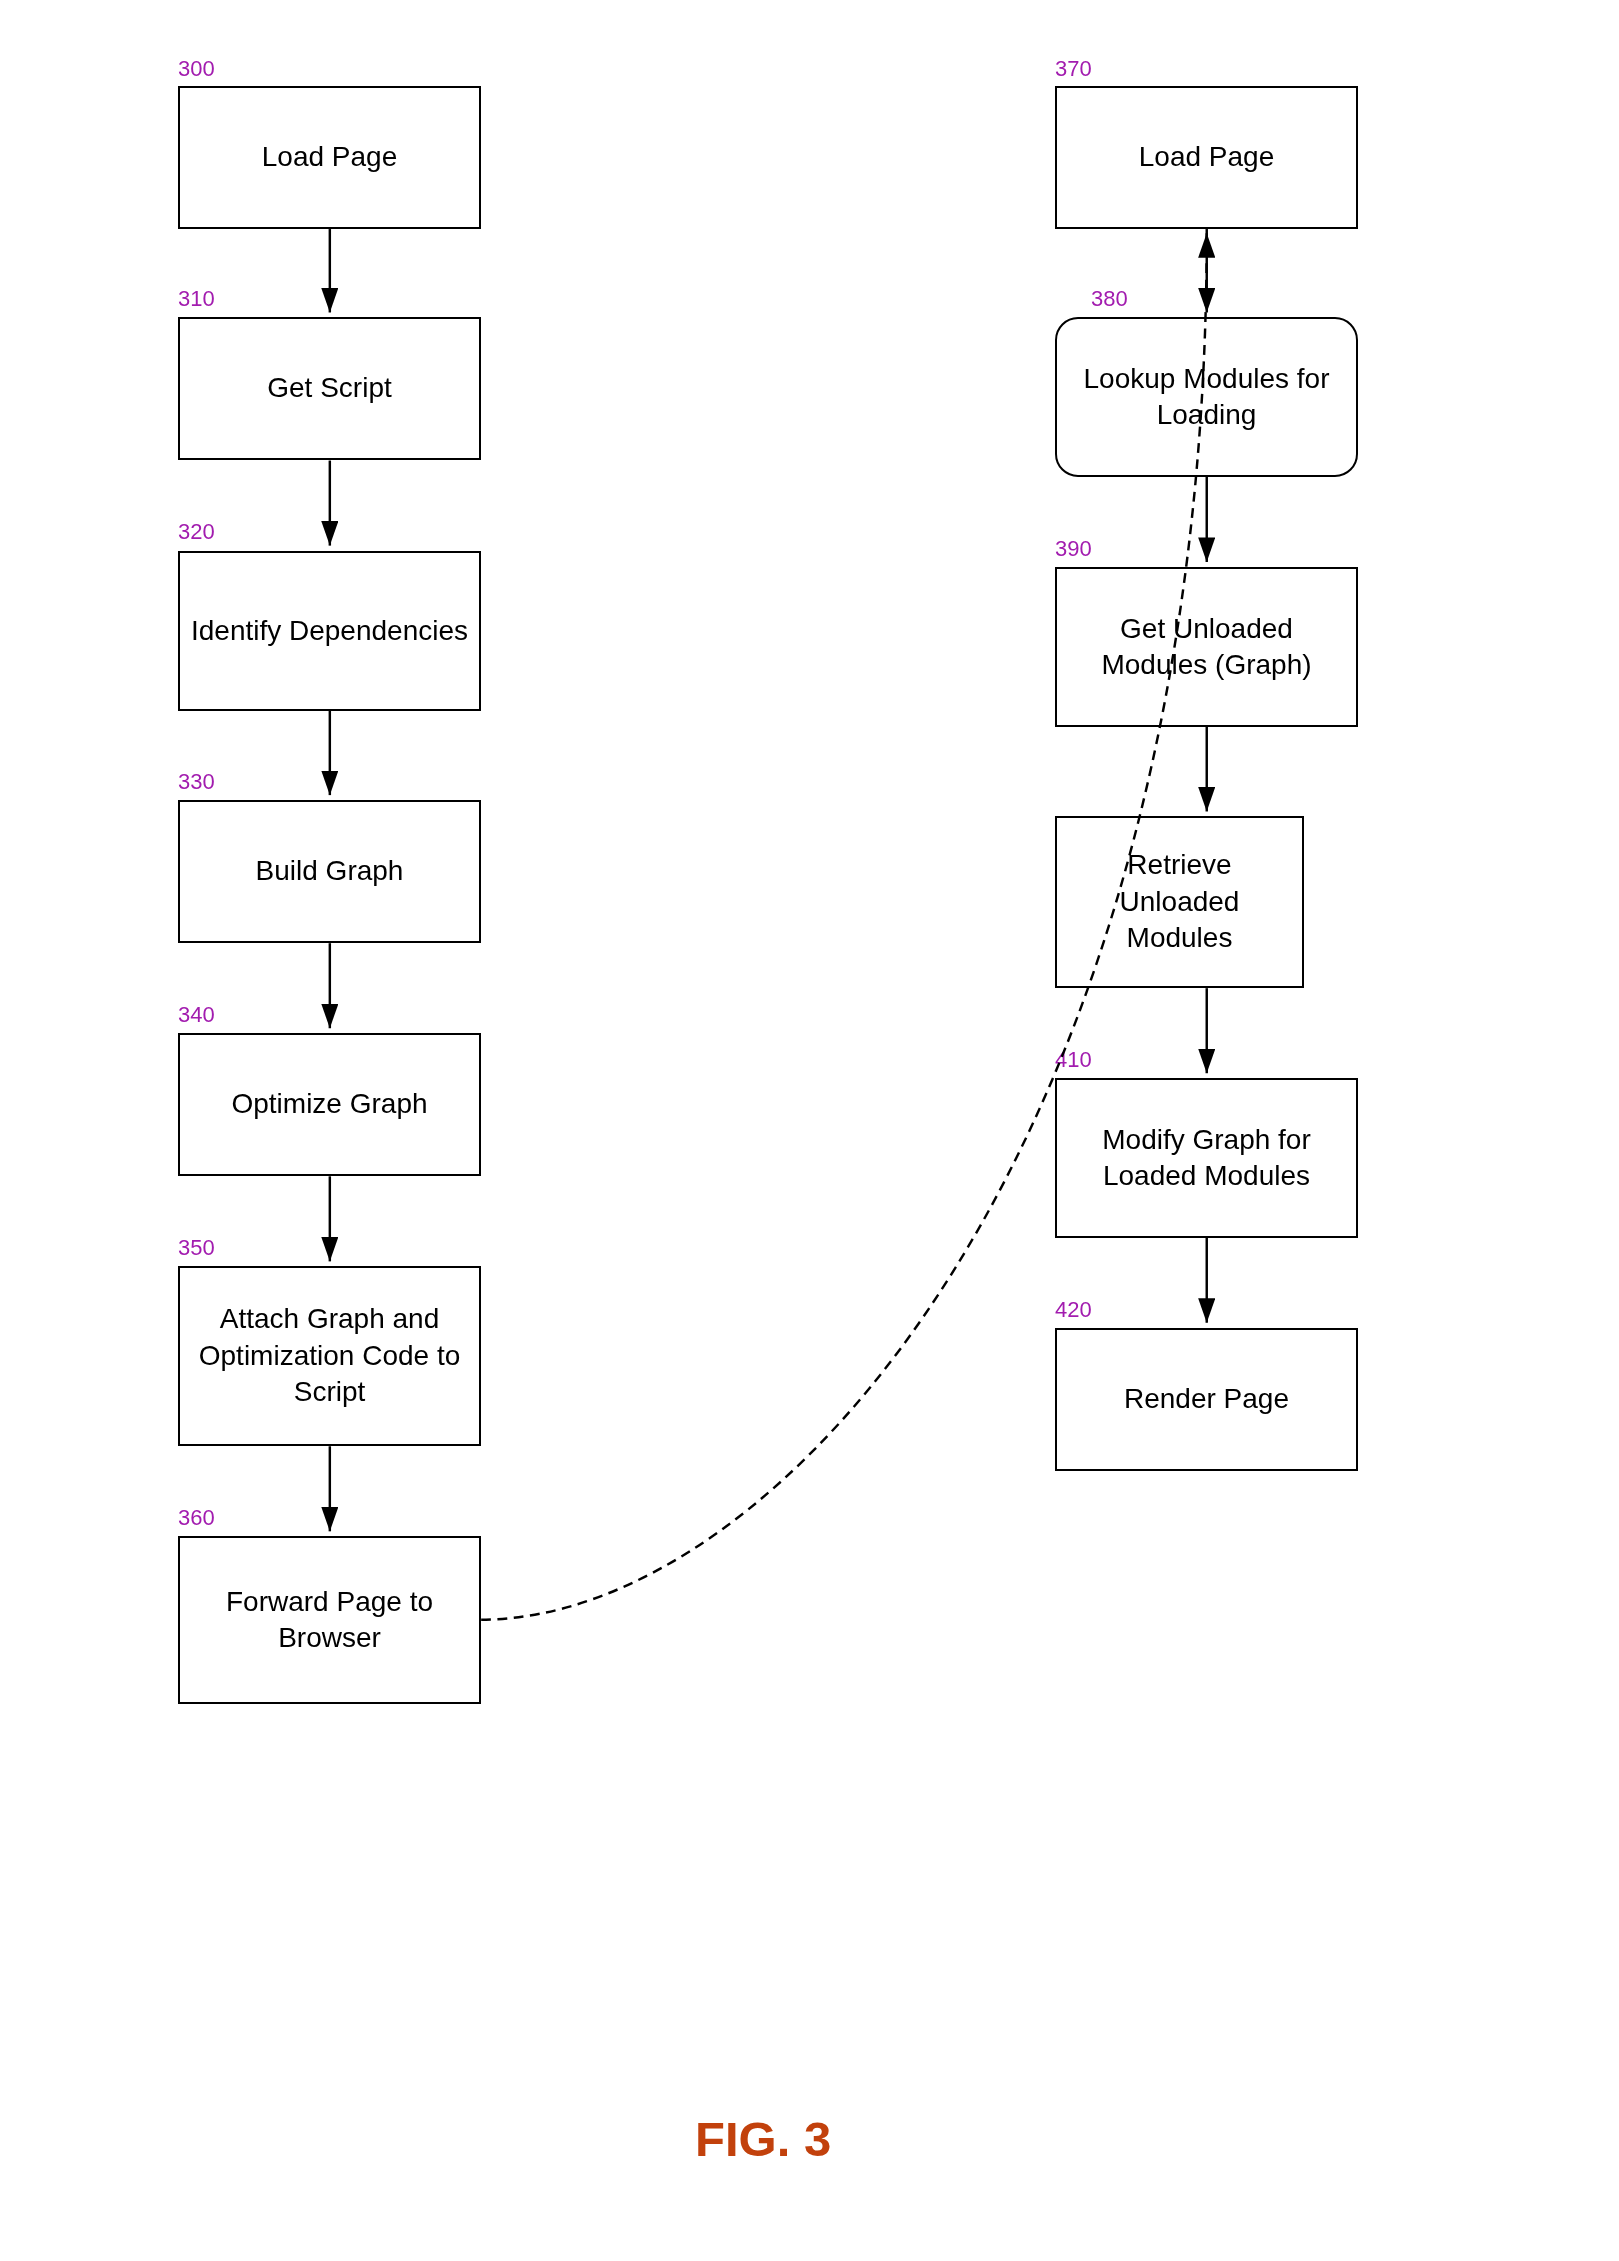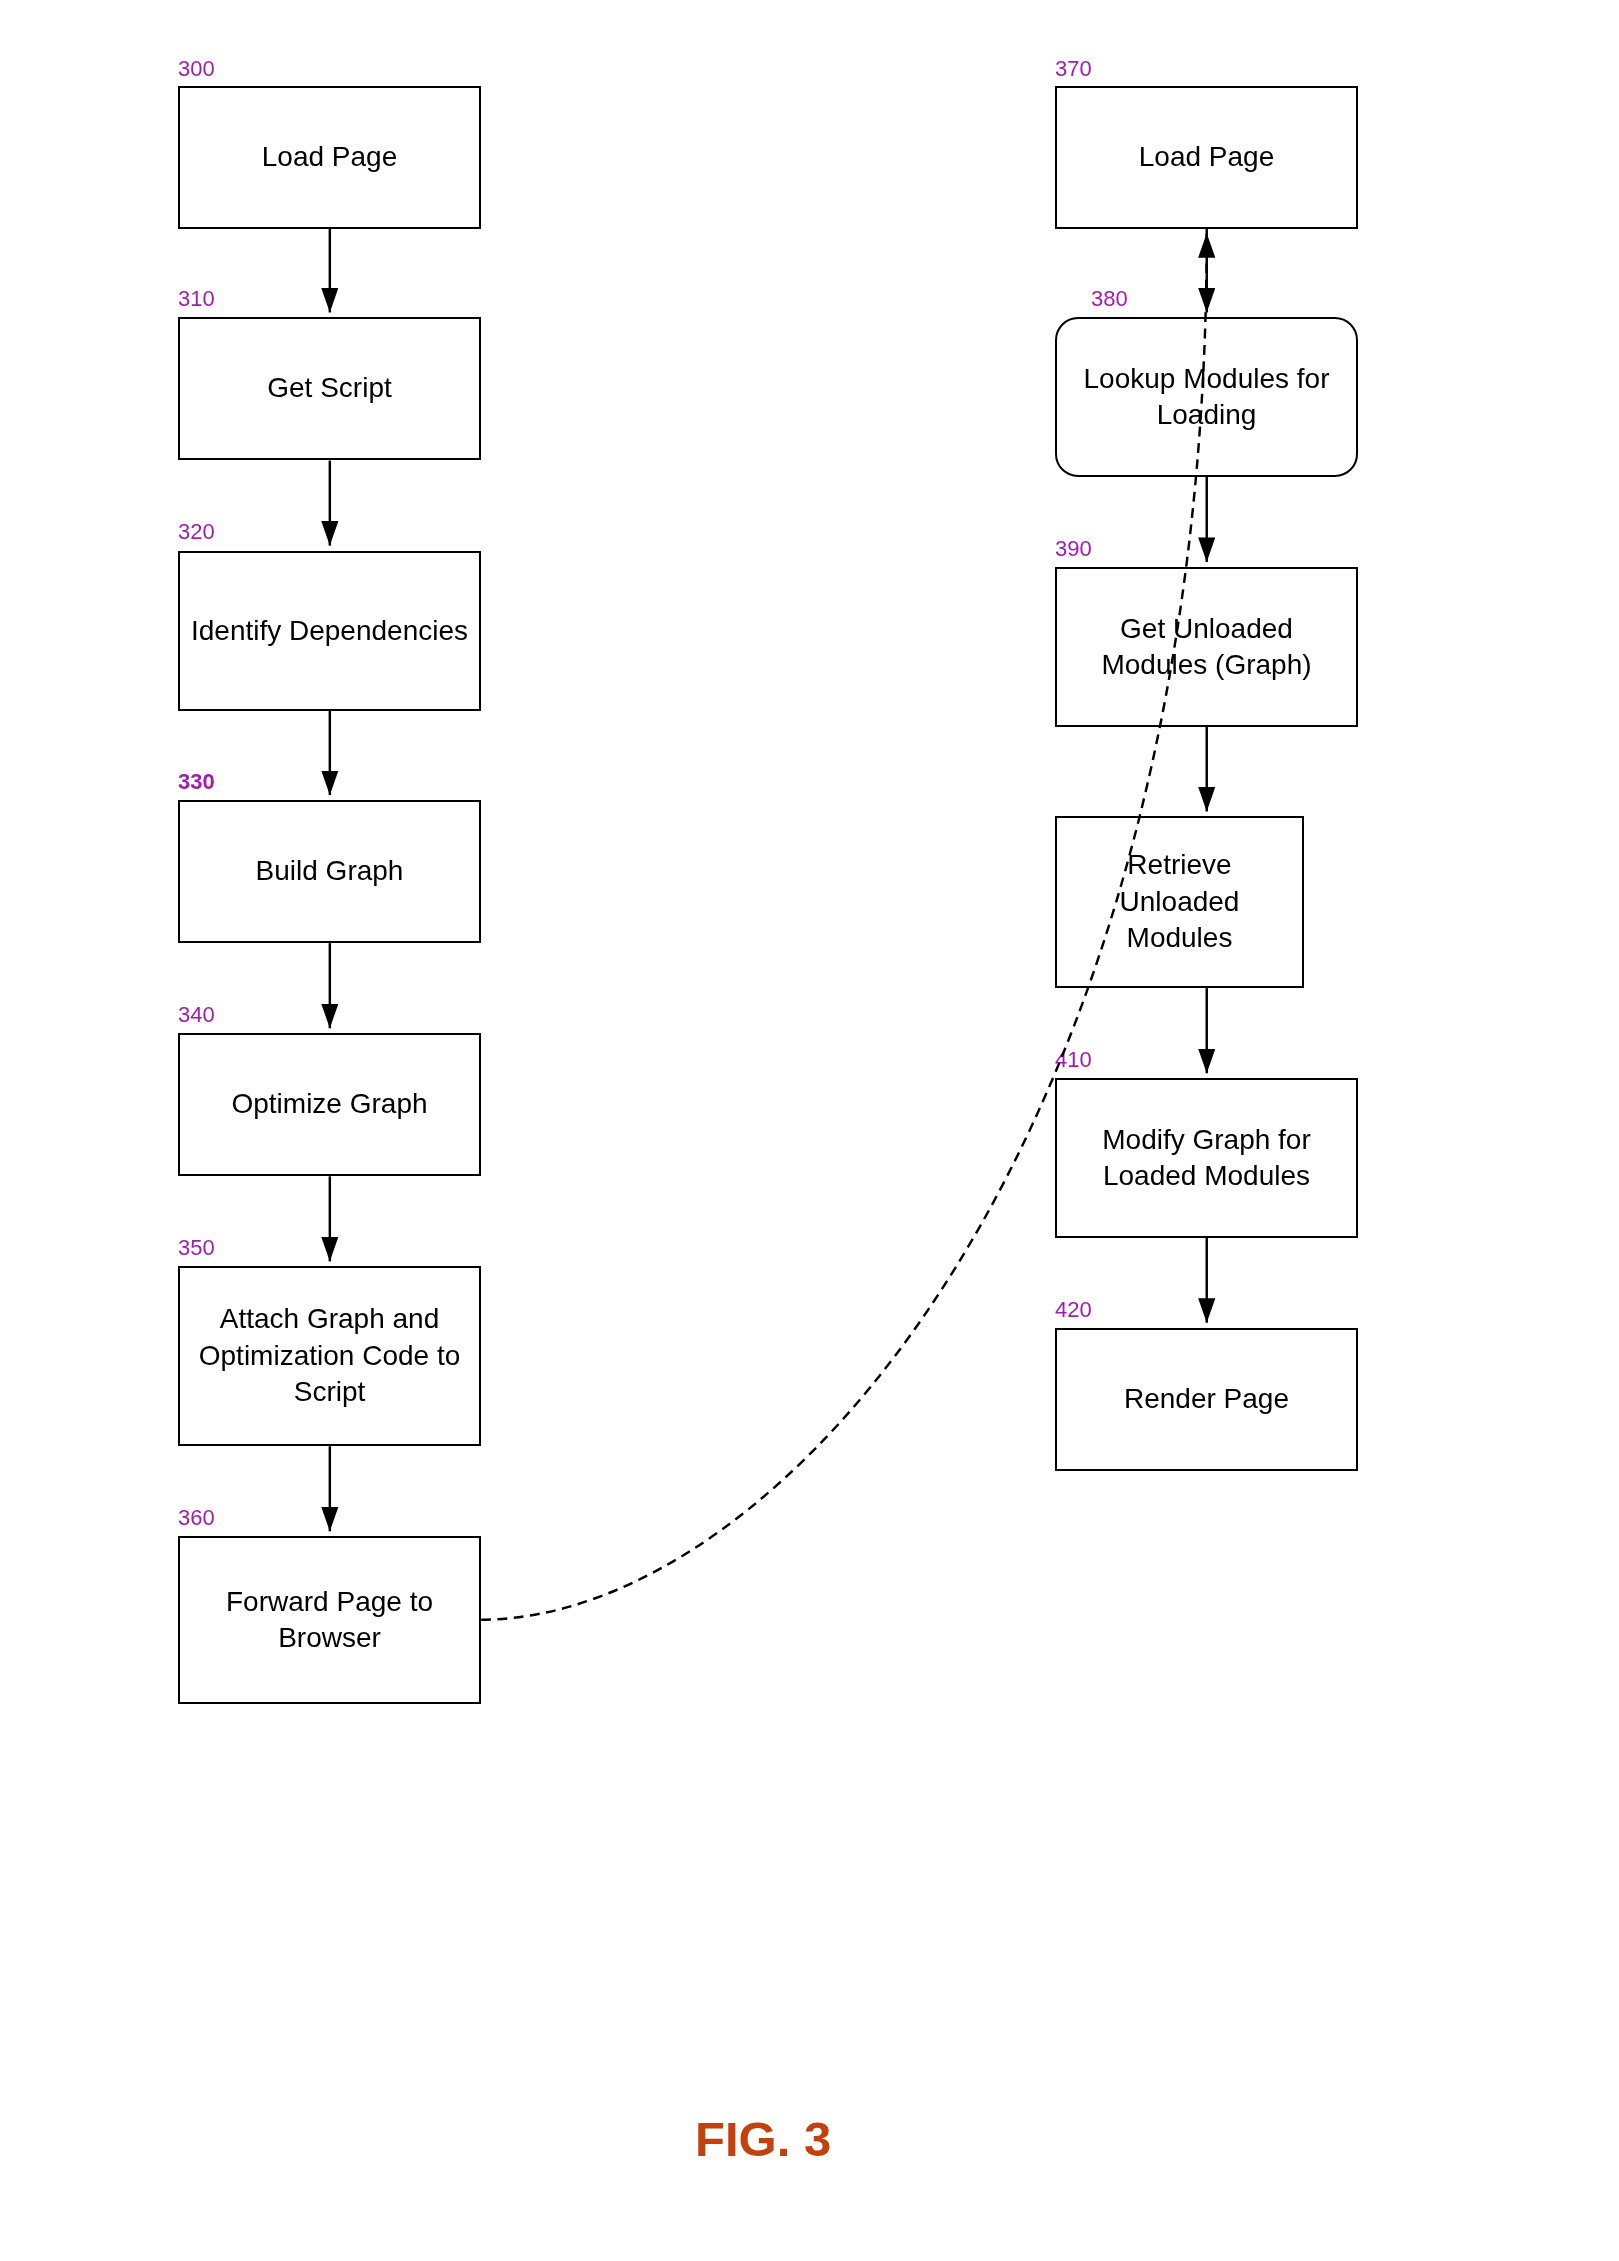--- a/index.html
+++ b/index.html
@@ -65,21 +65,21 @@
   <div class="step-label" style="left:178px; top:56px;">300</div>
   <div class="flow-box" style="left:178px; top:86px; width:303px; height:143px;">Load Page</div>
 
   <div class="step-label" style="left:178px; top:286px;">310</div>
   <div class="flow-box" style="left:178px; top:317px; width:303px; height:143px;">Get Script</div>
 
   <div class="step-label" style="left:178px; top:519px;">320</div>
   <div class="flow-box" style="left:178px; top:551px; width:303px; height:160px;">Identify
 Dependencies</div>
 
-  <div class="step-label" style="left:178px; top:769px;font-weight:bold;">330</div>
+  <div class="step-label" style="left:178px; top:769px;">330</div>
   <div class="flow-box" style="left:178px; top:800px; width:303px; height:143px;">Build Graph</div>
 
   <div class="step-label" style="left:178px; top:1002px;">340</div>
   <div class="flow-box" style="left:178px; top:1033px; width:303px; height:143px;">Optimize Graph</div>
 
   <div class="step-label" style="left:178px; top:1235px;">350</div>
   <div class="flow-box" style="left:178px; top:1266px; width:303px; height:180px;">Attach Graph
 and Optimization
 Code to Script</div>
 

